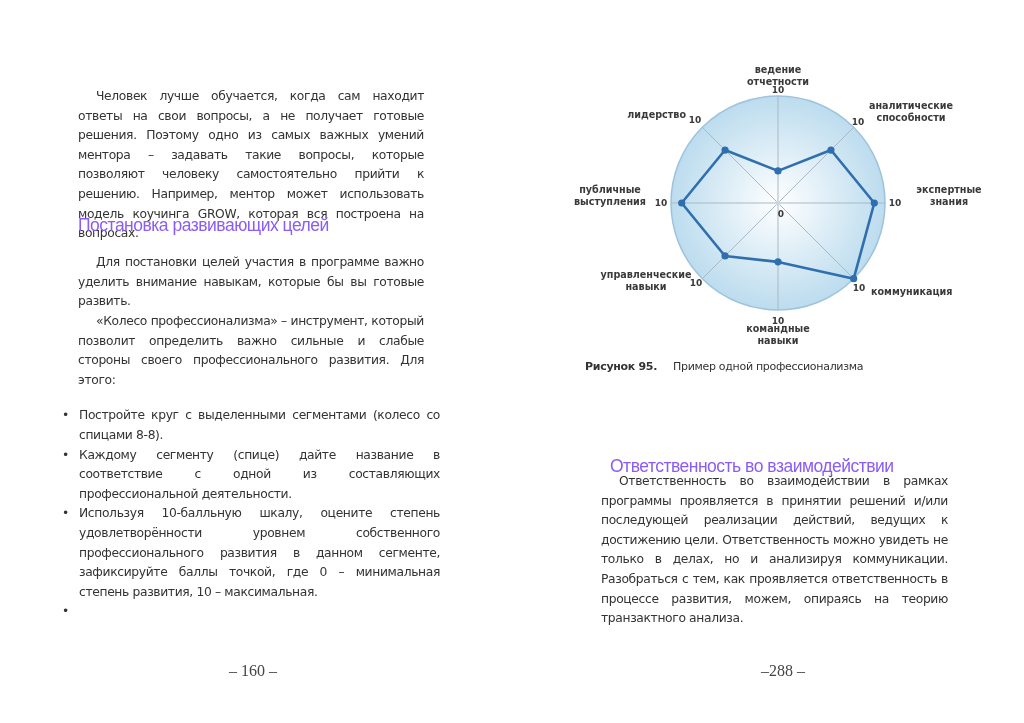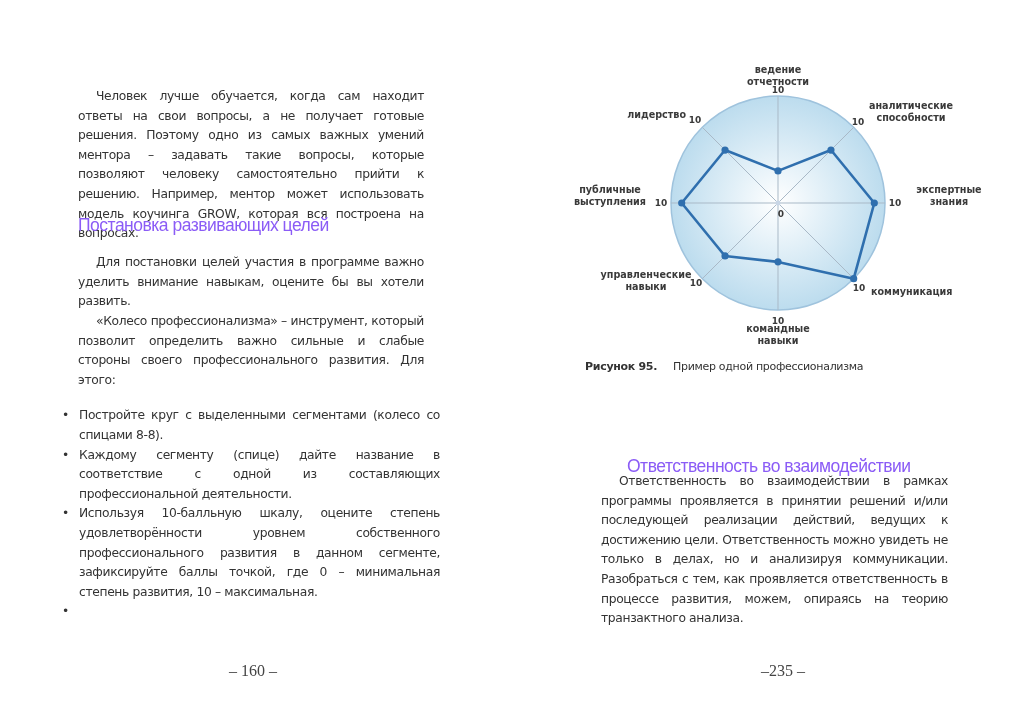--- a/index.html
+++ b/index.html
@@ -26,21 +26,21 @@
 </style>
 </head>
 <body>
 
 <div class="page left">
   <div class="para body-text" style="left:62px; top:71px; width:378px;">
     <p class="indent">Человек лучше обучается, когда сам находит ответы на свои вопросы, а не получает готовые решения. Поэтому одно из самых важных умений ментора – задавать такие вопросы, которые позволяют человеку самостоятельно прийти к решению. Например, ментор может использовать модель коучинга GROW, которая вся построена на вопросах.</p>
   </div>
   <h2 style="left:62px; top:199px;">Постановка развивающих целей</h2>
   <div class="para body-text" style="left:62px; top:237px; width:378px;">
-    <p class="indent">Для постановки целей участия в программе важно уделить внимание навыкам, оцените бы вы хотели развить.</p>
+    <p class="indent">Для постановки целей участия в программе важно уделить внимание навыкам, которые бы вы готовые развить.</p>
   </div>
   <div class="para body-text" style="left:62px; top:296px; width:378px;">
     <p class="indent">«Колесо профессионализма» – инструмент, который позволит определить важно сильные и слабые стороны своего профессионального развития. Для этого:</p>
     <ul class="bullets">
       <li><span class="bul">•</span><span>Постройте круг с выделенными сегментами (колесо со спицами 8-8).</span></li>
       <li><span class="bul">•</span><span>Каждому сегменту (спице) дайте название в соответствие с одной из составляющих профессиональной деятельности.</span></li>
       <li><span class="bul">•</span><span>Используя 10-балльную шкалу, оцените степень удовлетворённости уровнем собственного профессионального развития в данном сегменте, зафиксируйте баллы точкой, где 0 – минимальная степень развития, 10 – максимальная.</span></li>
       <li><span class="bul">•</span></li>
     </ul>
   </div>
@@ -97,17 +97,17 @@
       <text x="695" y="123" text-anchor="middle" font-size="9">10</text>
       <text text-anchor="end" font-size="9.6"><tspan x="686" y="118">лидерство</tspan></text>
       <text x="781" y="217" text-anchor="middle" font-size="9">0</text>
     </g>
 </svg>
 
 <div class="caption">
   <span class="num">Рисунок 95.</span><span>Пример одной профессионализма</span>
 </div>
 
-<h2 style="left:611px; top:440px;text-align:right;">Ответственность во взаимодействии</h2>
+<h2 style="left:594px; top:440px;text-align:right;">Ответственность во взаимодействии</h2>
 <div class="para body-text" style="left:585px; top:456px; width:379px;">
   <p class="indent">Ответственность во взаимодействии в рамках программы проявляется в принятии решений и/или последующей реализации действий, ведущих к достижению цели. Ответственность можно увидеть не только в делах, но и анализируя коммуникации. Разобраться с тем, как проявляется ответственность в процессе развития, можем, опираясь на теорию транзактного анализа.</p>
 </div>
-<div class="pagenum" style="left:761px;">–235 –</div>
+<div class="pagenum" style="left:761px;">–288 –</div>
 
 </body></html>

